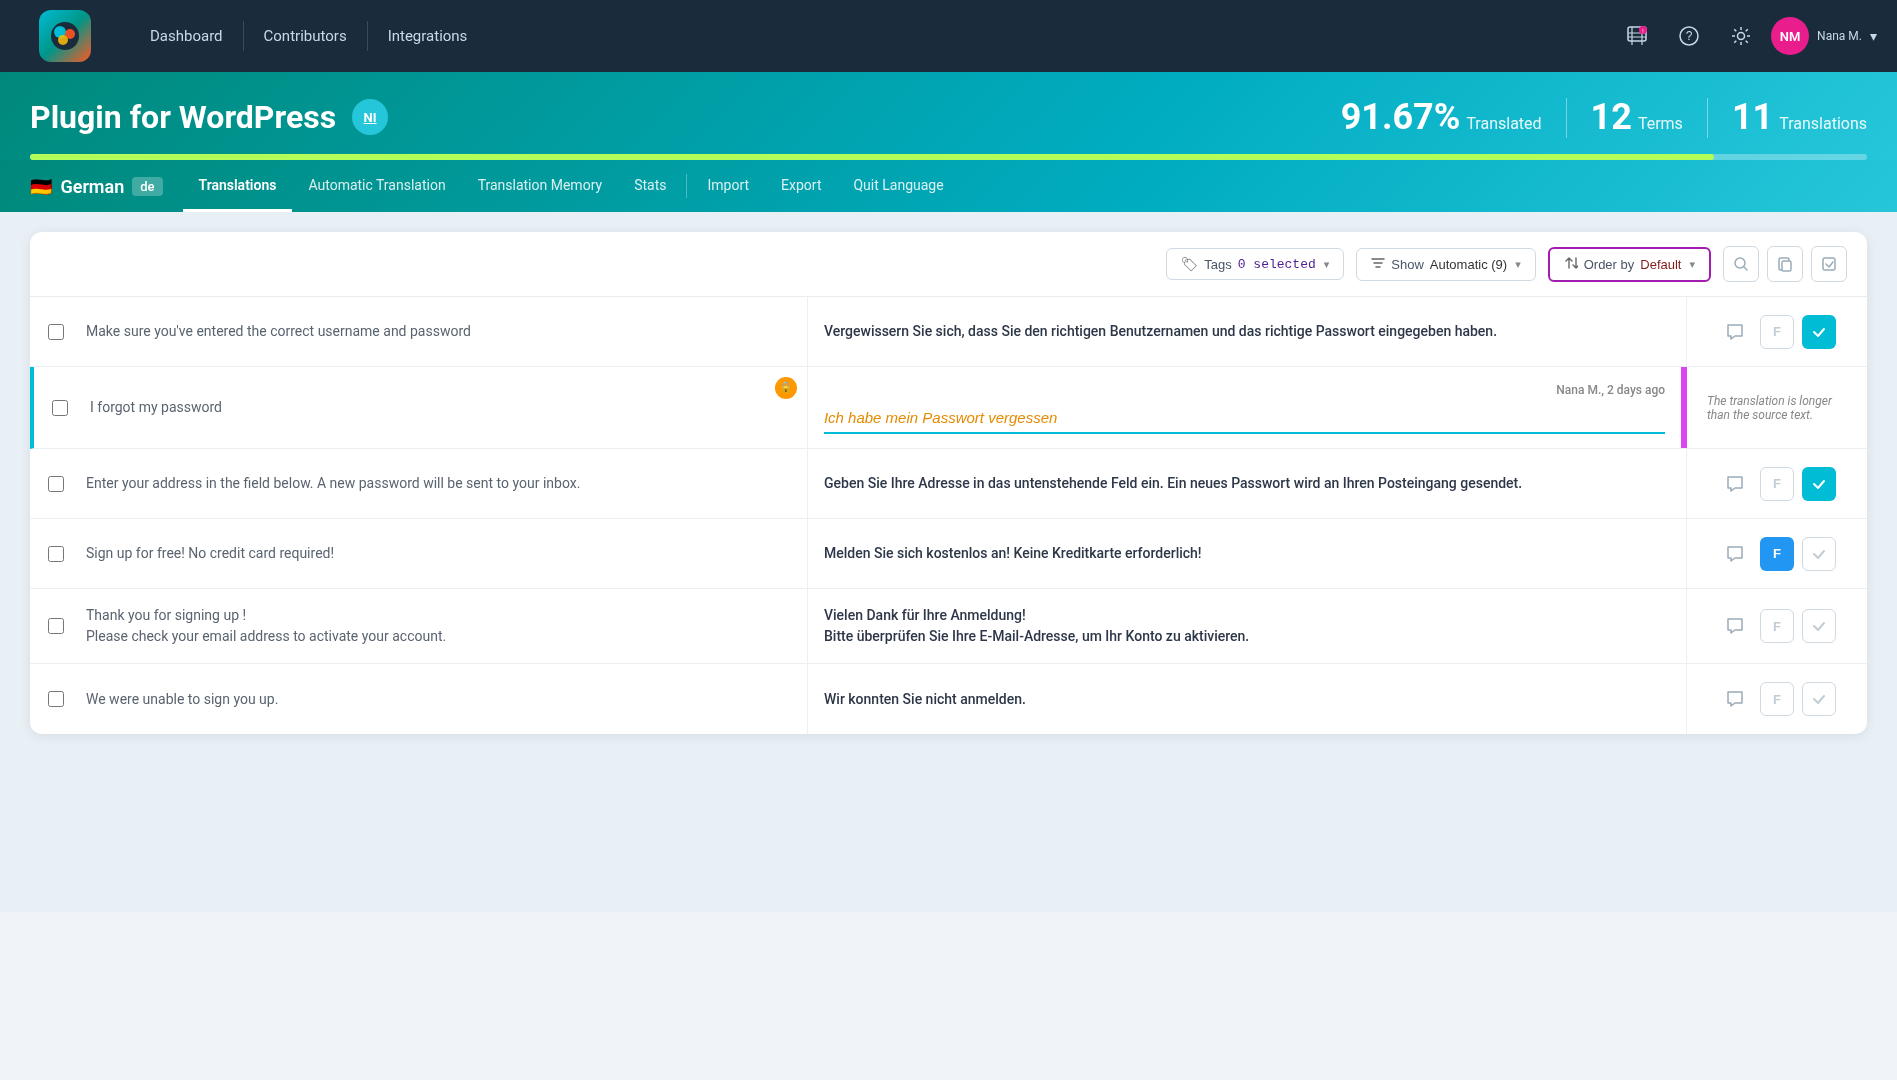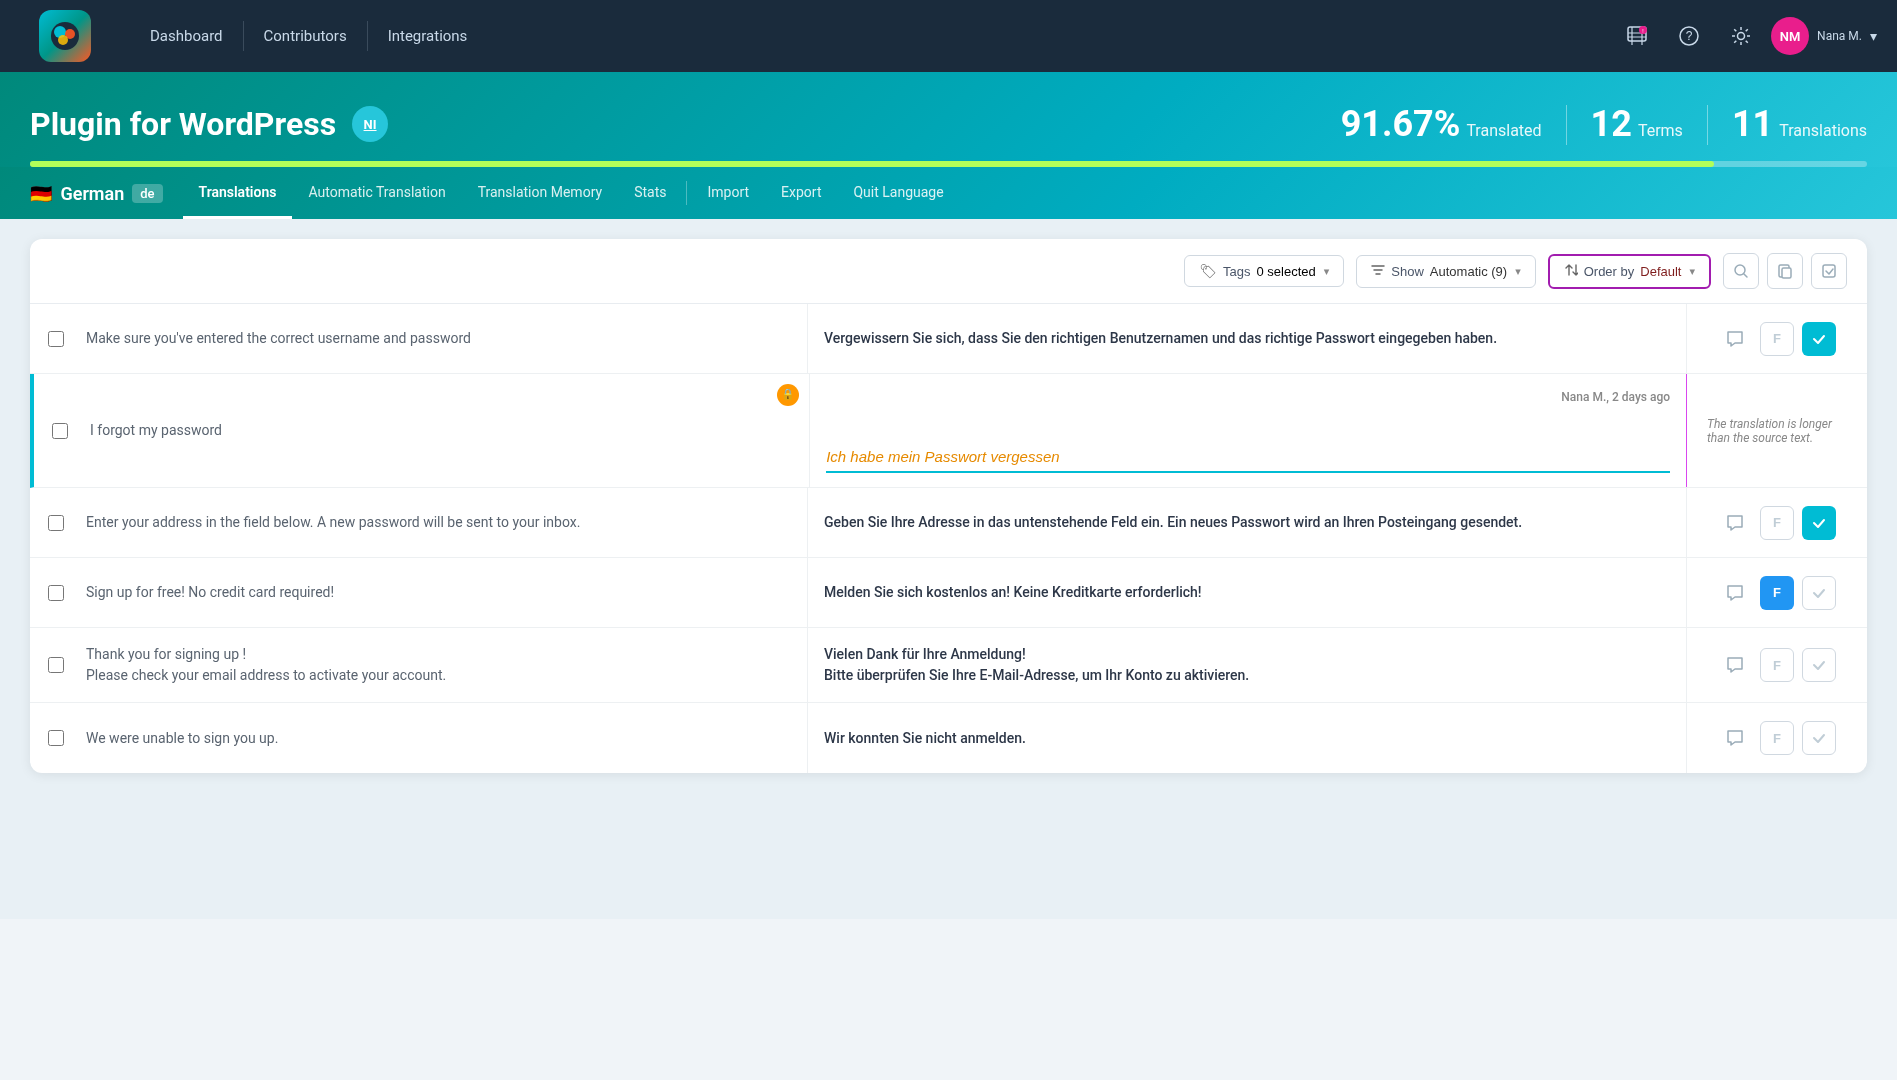--- a/index.html
+++ b/index.html
@@ -91,21 +91,20 @@
 
     
     .header-section {
       background: linear-gradient(135deg, #00897b 0%, #00acc1 60%, #26c6da 100%);
       padding: 24px 30px 0 30px;
     }
     .header-top {
       display: flex;
       align-items: center;
       margin-bottom: 16px;
-      margin-top: 7px;
     }
     .project-title {
       color: white;
       font-size: 32px;
       font-weight: 700;
       margin-right: 16px;
     }
     .lang-badge {
       width: 36px;
       height: 36px;
@@ -494,21 +493,21 @@
 <div class="main-content">
   <div class="table-container">
 
     <div class="toolbar">
       <div class="toolbar-left">
         
       </div>
       <button class="filter-btn">
         <span style="font-size:14px; color:#666;">🏷</span>
         <span>Tags</span>
-        <span style="color:#000000; font-weight:500;">0 selected</span>
+        <span style="color:#4c1d95; font-weight:500;font-family:Liberation Mono, monospace;">0 selected</span>
         <span class="chevron">▾</span>
       </button>
       <button class="show-btn">
         <span style="color:#666;">
           <svg width="14" height="14" viewBox="0 0 14 14" fill="none">
             <path d="M1 3h12M3 7h8M5 11h4" stroke="#666" stroke-width="1.5" stroke-linecap="round"></path>
           </svg>
         </span>
         <span>Show</span>
         <span style="color:#333; font-weight:500;">Automatic (9)</span>
@@ -576,21 +575,21 @@
       </div>
 
       <div class="table-row active-row">
         <div class="col-check">
           <input type="checkbox" style="">
         </div>
         <div class="col-source" style="position:relative;">
           <span>I forgot my password</span>
           <span style="position:absolute; top:10px; right:10px; background:#ff9800; border-radius:50%; width:22px; height:22px; display:flex; align-items:center; justify-content:center; font-size:11px;">🔒</span>
         </div>
-        <div class="col-translation" style="border-right: 1px solid #d946ef; padding: 14px 16px; gap: 32px;">
+        <div class="col-translation" style="border-right: 6px solid #d946ef; padding: 14px 16px;">
           <div class="editing-meta">Nana M., 2 days ago</div>
           <input class="editing-input" type="text" value="Ich habe mein Passwort vergessen" style="">
         </div>
         <div class="col-actions" style="flex-direction: column; align-items: flex-start; justify-content: center; gap: 0;">
           <span class="translation-warning">The translation is longer than the source text.</span>
         </div>
       </div>
 
       <div class="table-row">
         <div class="col-check">

